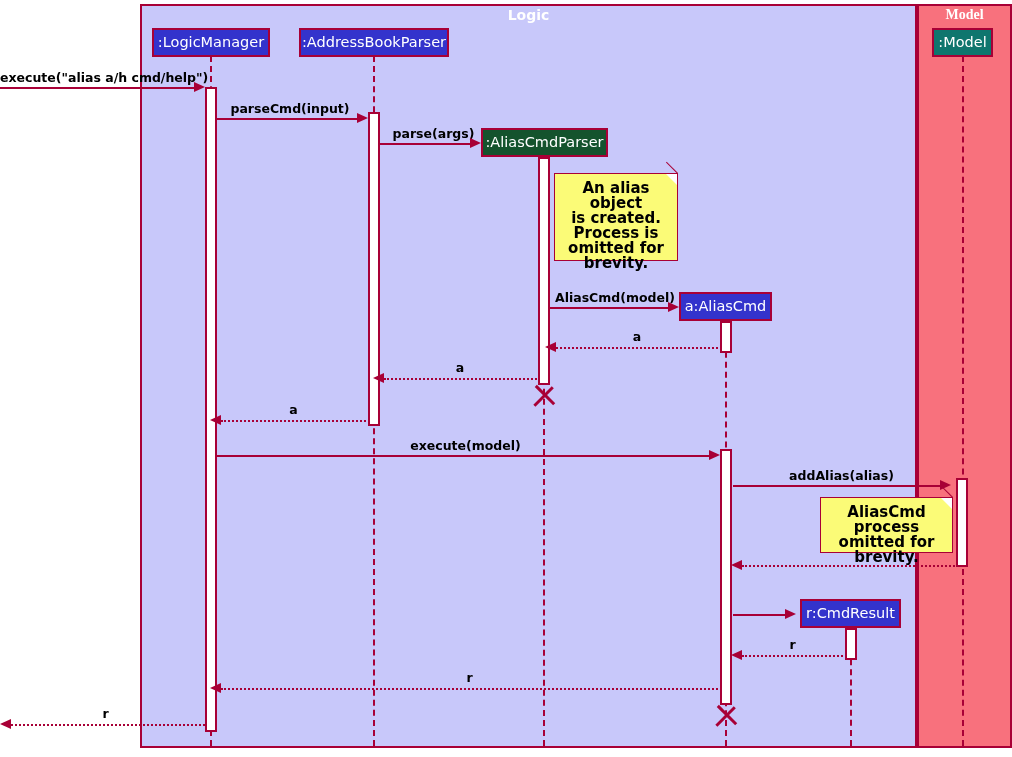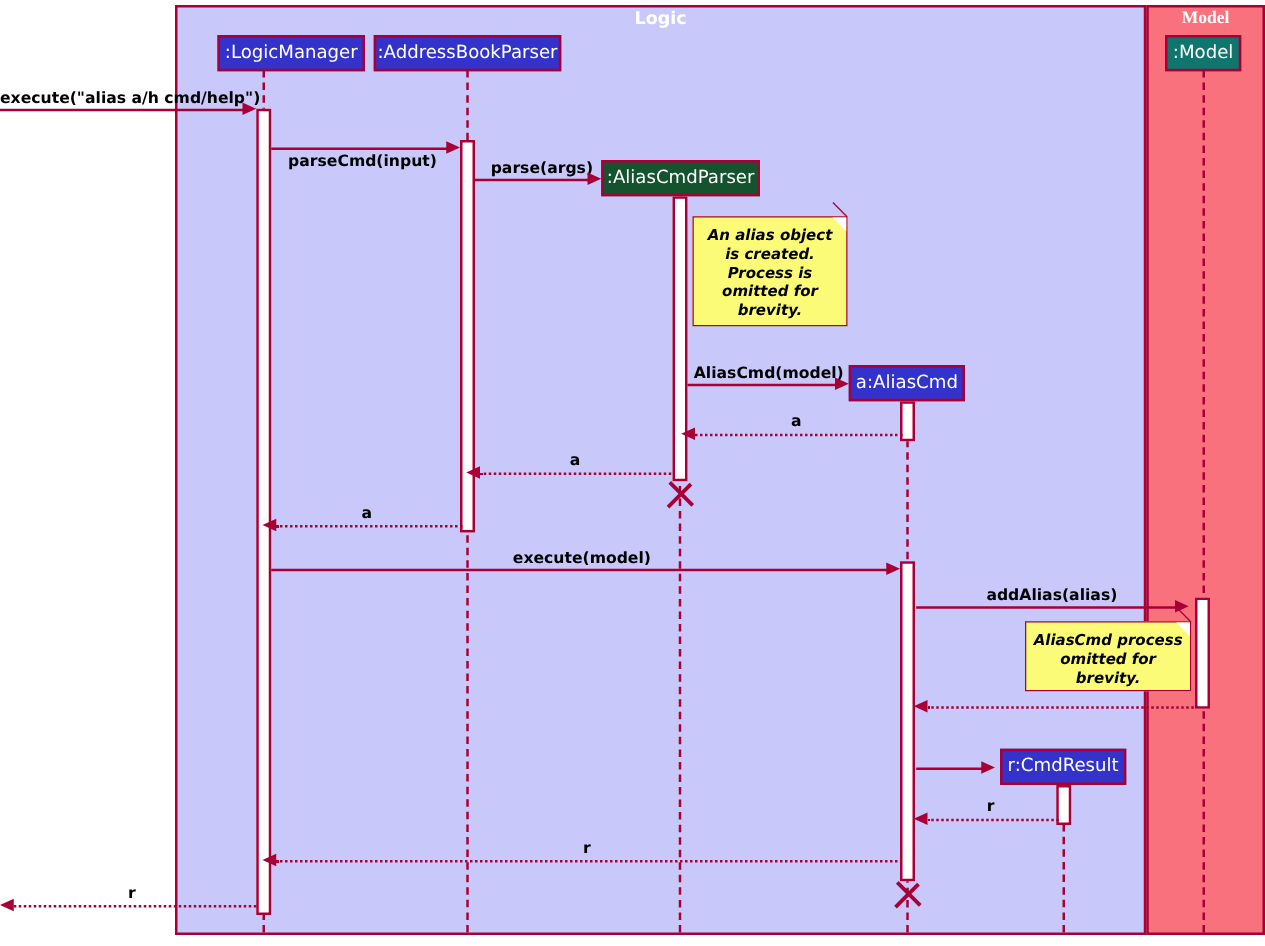--- a/index.html
+++ b/index.html
@@ -99,27 +99,26 @@
     white-space: nowrap;
     text-align: center;
   }
 
   
   .note {
     position: absolute;
     box-sizing: border-box;
     background: #FBFB77;
     border: 1.5px solid #A80036;
-    font-size: 12px;
+    font-size: 15px;
     color: #000000;
     font-weight: bold;
     text-align: center;
     line-height: 15px;
     padding-top: 7px;
-    font-style: italic;
   }
   .note-fold {
     position: absolute;
     top: 0; right: 0;
     width: 0; height: 0;
     border-left: 11px solid transparent;
     border-top: 11px solid #ffffff;
   }
   .note-fold-line {
     position: absolute;
@@ -156,21 +155,21 @@
   <div class="group-frame" style="left:917px; top:4px; width:95px; height:744px; background:#F8717D;"></div>
   <div class="group-title" style="left:917px; top:7px; width:95px;font-family:Liberation Serif, serif;">Model</div>
 
   <div class="lifeline" style="left:210px; top:56px;  height:690px;"></div>
   <div class="lifeline" style="left:373px; top:56px;  height:690px;"></div>
   <div class="lifeline" style="left:543px; top:158px; height:588px;"></div>
   <div class="lifeline" style="left:725px; top:322px; height:424px;"></div>
   <div class="lifeline" style="left:850px; top:629px; height:117px;"></div>
   <div class="lifeline" style="left:962px; top:56px;  height:690px;"></div>
 
-  <div class="participant" style="left:152px; top:28px; width:118px; height:29px; background:#3333CC;margin-left:22px;">
+  <div class="participant" style="left:152px; top:28px; width:118px; height:29px; background:#3333CC;">
     <span>:LogicManager</span>
   </div>
 
   <div class="participant" style="left:299px; top:28px; width:150px; height:29px; background:#3333CC;">
     <span>:AddressBookParser</span>
   </div>
 
   <div class="participant" style="left:481px; top:128px; width:127px; height:29px; background:#14532d;">
     <span>:AliasCmdParser</span>
   </div>
@@ -192,21 +191,21 @@
   <div class="activation" style="left:538px; top:157px; height:228px;"></div>
   <div class="activation" style="left:720px; top:321px; height:32px;"></div>
   <div class="activation" style="left:720px; top:449px; height:256px;"></div>
   <div class="activation" style="left:845px; top:628px; height:32px;"></div>
   <div class="activation" style="left:956px; top:478px; height:89px;"></div>
 
   <div class="msg-label" style="left:0px; top:70px; width:206px;">execute("alias a/h cmd/help")</div>
   <div class="msg-line" style="left:0px; top:87px; width:199px;"></div>
   <div class="arrowhead right" style="left:194px; top:82px;"></div>
 
-  <div class="msg-label" style="left:217px; top:101px; width:146px;margin-top:20px;">parseCmd(input)</div>
+  <div class="msg-label" style="left:217px; top:101px; width:146px;">parseCmd(input)</div>
   <div class="msg-line" style="left:217px; top:118px; width:145px;"></div>
   <div class="arrowhead right" style="left:357px; top:113px;"></div>
 
   <div class="msg-label" style="left:380px; top:126px; width:107px;">parse(args)</div>
   <div class="msg-line" style="left:380px; top:143px; width:95px;"></div>
   <div class="arrowhead right" style="left:470px; top:138px;"></div>
 
   <div class="msg-label" style="left:550px; top:290px; width:130px;">AliasCmd(model)</div>
   <div class="msg-line" style="left:550px; top:307px; width:124px;"></div>
   <div class="arrowhead right" style="left:668px; top:302px;"></div>

